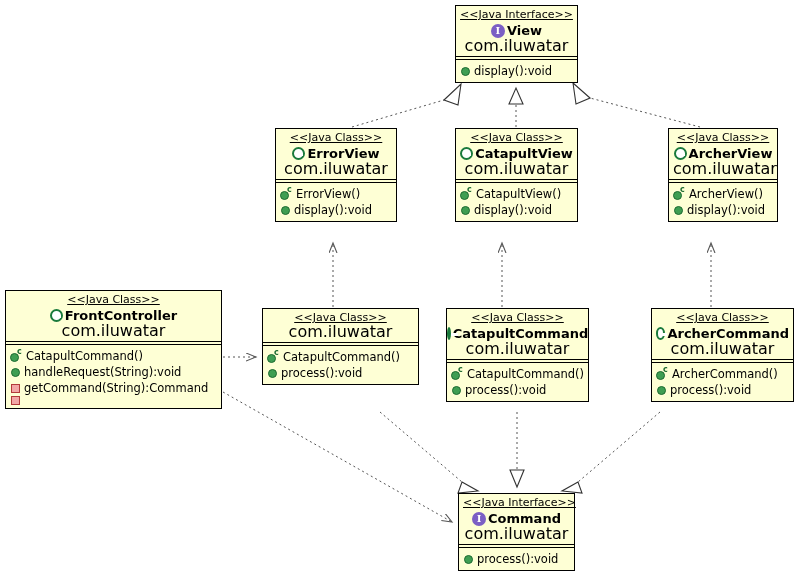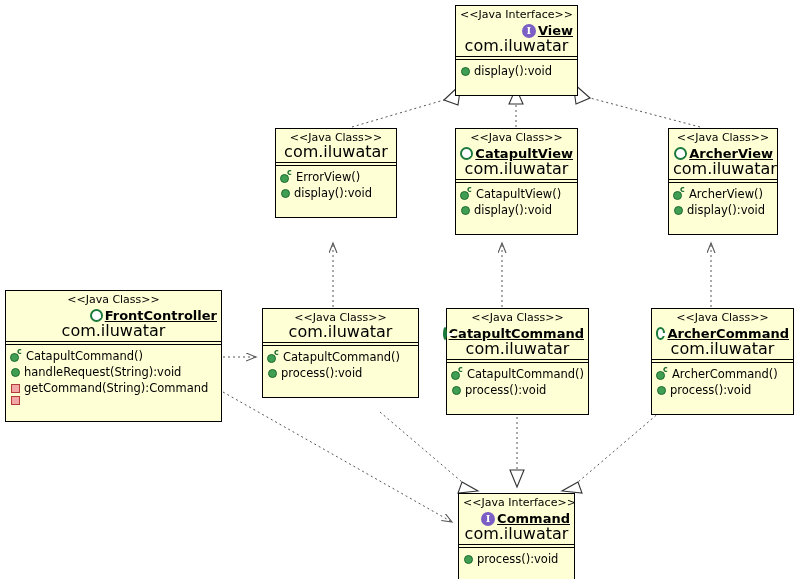--- a/index.html
+++ b/index.html
@@ -4,26 +4,26 @@
 <style>
   html,body{margin:0;padding:0;background:#ffffff;}
   body{width:795px;height:579px;position:relative;overflow:hidden;
        font-family:"DejaVu Sans","Liberation Sans",sans-serif;}
   #canvas{position:absolute;left:0;top:0;width:795px;height:579px;}
   svg.edges{position:absolute;left:0;top:0;width:795px;height:579px;pointer-events:none;}
 
   .umlbox{position:absolute;background:#feffd5;border:1px solid #000000;
           box-sizing:border-box;z-index:2;}
   .hdr{padding:2px 4px 3px 4px;text-align:center;}
-  .stereo{font-size:11px;color:#000;line-height:14px;white-space:nowrap;}
+  .stereo{font-size:11px;color:#000;line-height:14px;white-space:nowrap;text-decoration:underline;}
   .cname{font-size:13px;font-weight:bold;color:#000;line-height:17px;white-space:nowrap;
-         display:flex;align-items:center;justify-content:flex-end;gap:2px;text-decoration:underline;}
+         display:flex;align-items:center;justify-content:center;gap:2px;}
   .pkg{font-size:16px;color:#000;line-height:14px;white-space:nowrap;}
   .sep2{height:2px;border-top:1px solid #000;border-bottom:1px solid #000;background:#feffd5;}
-  .members{padding:3px 3px 16px 4px;}
+  .members{padding:3px 3px 3px 4px;}
   .member{font-size:11.5px;color:#000;line-height:16px;white-space:nowrap;
           display:flex;align-items:center;gap:3px;}
 
   
   .ic-class{display:inline-block;width:13px;height:13px;border-radius:50%;
             background:#ffffff;border:2px solid #1a7a3c;position:relative;
             box-sizing:border-box;}
   .ic-class::after{content:"";position:absolute;left:2px;top:4px;width:7px;height:3px;
             background:#ffffff;border-left:0;}
   .ic-iface{display:inline-block;width:14px;height:14px;border-radius:50%;
@@ -131,20 +131,24 @@
       <div class="member">
         <span class="ic-pub"></span>
         <span>display():void</span>
       </div>
     </div>
   </div>
 
   <div class="umlbox" id="errorview-box">
     <div class="hdr">
       <div class="stereo">&lt;&lt;Java Class&gt;&gt;</div>
+      <div class="cname">
+        <span class="ic-class"></span>
+        <span>ErrorView</span>
+      </div>
       <div class="pkg">com.iluwatar</div>
     </div>
     <div class="sep2"></div>
     <div class="members">
       <div class="member">
         <span class="ic-ctor">
             <span class="dot"></span>
             <span class="sup">c</span>
           </span>
         <span>ErrorView()</span>

